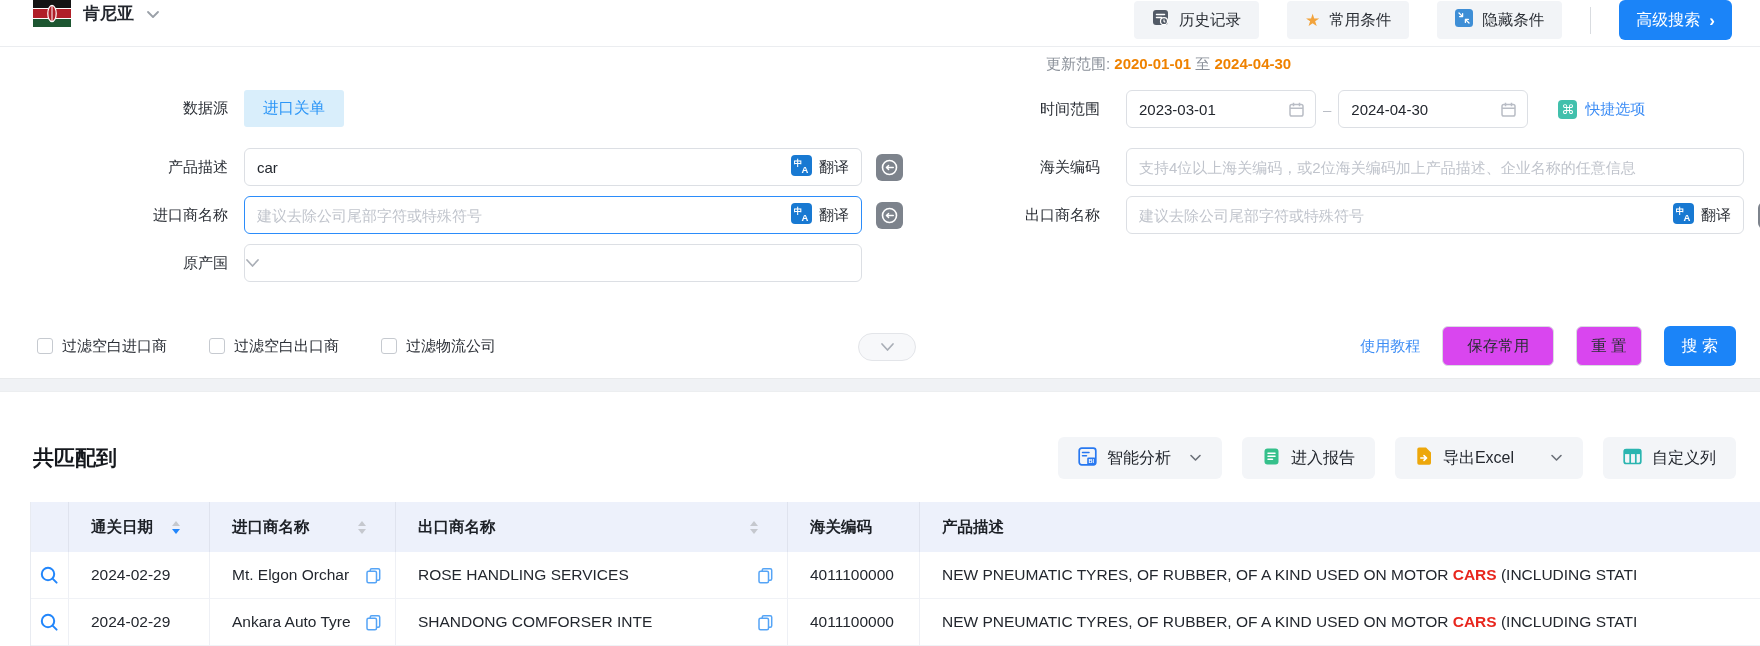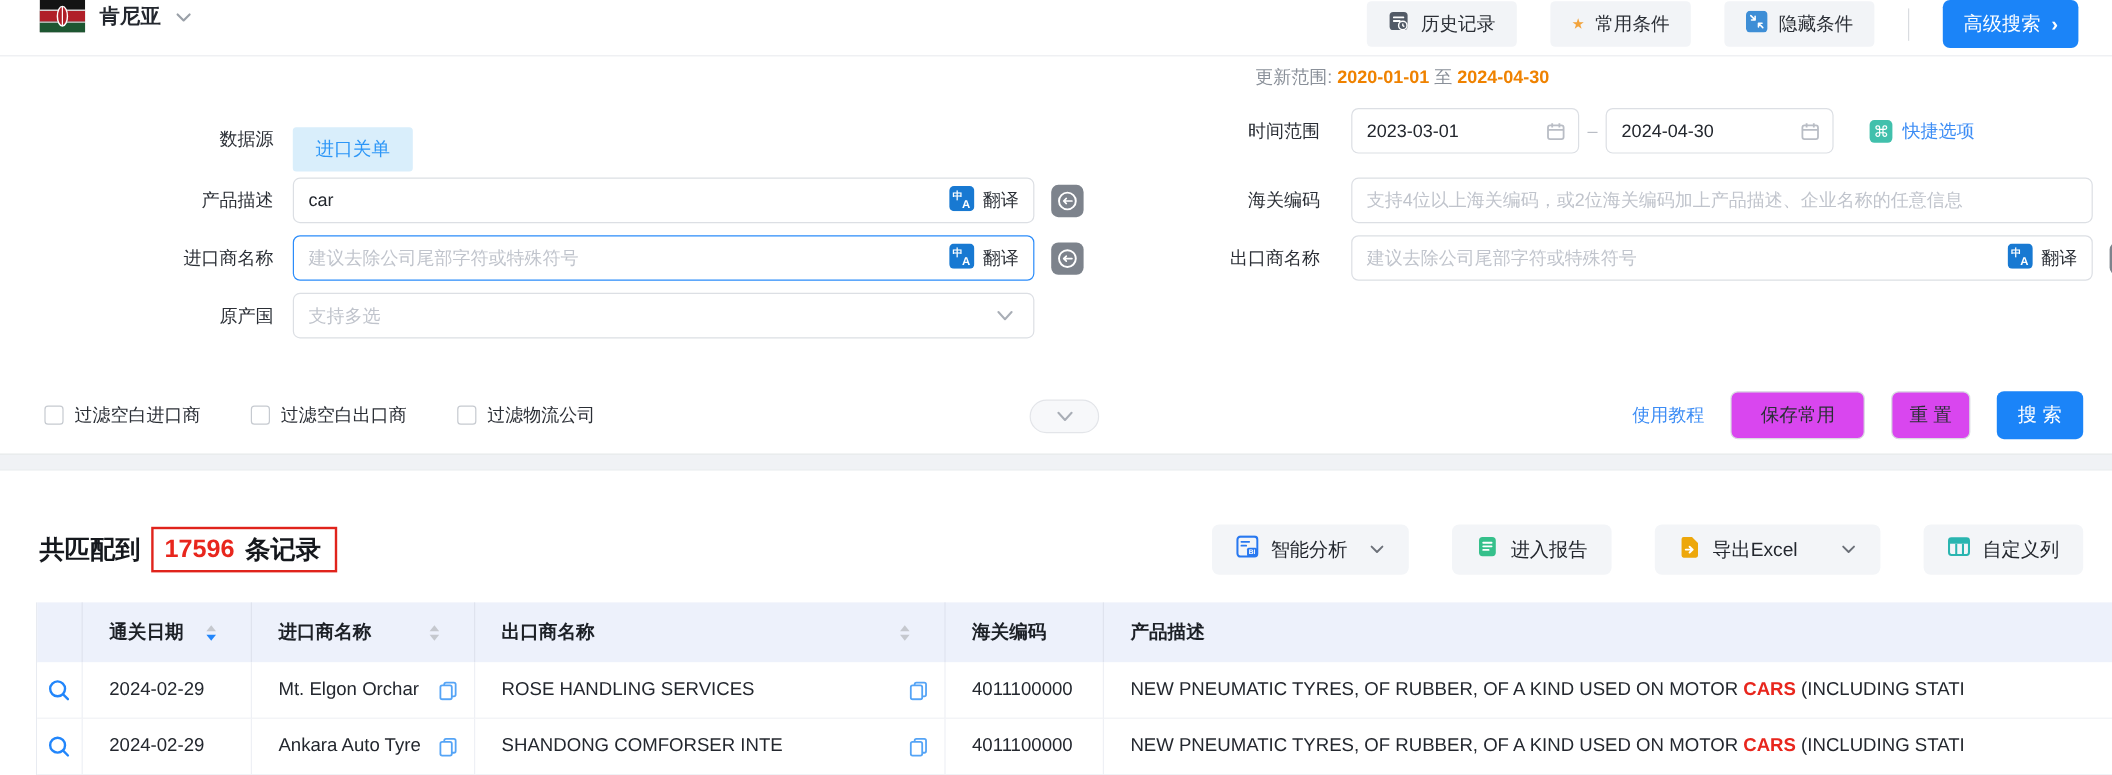--- a/index.html
+++ b/index.html
@@ -3,33 +3,33 @@
 <meta charset="utf-8">
 <style>
   html,body{margin:0;padding:0;background:#fff;font-family:"Liberation Sans","DejaVu Sans",sans-serif;color:#23272e;}
   .page{position:relative;width:1760px;height:646px;overflow:hidden;background:#fff;}
 
   
   .topbar{height:47px;box-sizing:border-box;border-bottom:1px solid #ebedf0;display:flex;align-items:flex-start;justify-content:space-between;padding:0 28px 0 33px;}
   .country{display:flex;align-items:center;gap:12px;font-size:17px;font-weight:700;color:#23272e;cursor:pointer;}
   .flag{display:inline-flex;line-height:0;}
   .topbar-right{display:flex;align-items:center;gap:28px;}
-  .tbtn{display:inline-flex;align-items:center;gap:9px;height:38px;padding:0 18px;background:#f2f4f7;border:none;border-radius:4px;font-size:15.5px;color:#2b2f36;font-family:Liberation Mono, monospace;cursor:pointer;white-space:nowrap;}
+  .tbtn{display:inline-flex;align-items:center;gap:9px;height:38px;padding:0 18px;background:#f2f4f7;border:none;border-radius:4px;font-size:15.5px;color:#2b2f36;font-family:Liberation Sans, sans-serif;cursor:pointer;white-space:nowrap;}
   .star{color:#f2a33c;font-size:17px;line-height:1;}
   .vdiv{width:1px;height:27px;background:#d9dce0;}
   .btn-primary{display:inline-flex;align-items:center;gap:9px;height:40px;padding:0 17px;background:#1b84f8;color:#fff;border:none;border-radius:6px;font-size:16px;font-family:inherit;cursor:pointer;white-space:nowrap;}
   .chev-right{font-size:17px;line-height:1;font-weight:700;}
 
   
   .form-area{position:relative;height:331px;}
   .frow{position:absolute;display:flex;align-items:center;padding-left:20px;}
   .flabel{font-size:15px;color:#2b2f36;text-align:right;white-space:nowrap;flex:none;}
   .lbl-l{width:208px;margin-right:16px;}
   .lbl-r{width:160px;margin-right:26px;}
-  .tag{background:#d9eefb;color:#2c96f7;font-size:15.5px;padding:8px 19px;border-radius:3px;cursor:pointer;white-space:nowrap;margin-top:16px;}
+  .tag{background:#d9eefb;color:#2c96f7;font-size:15.5px;padding:8px 19px;border-radius:3px;cursor:pointer;white-space:nowrap;}
   .update-range{position:absolute;left:1046px;top:8px;font-size:15px;color:#8a9099;white-space:nowrap;}
   .update-range b{color:#ef8200;font-weight:700;}
   .inputbox{position:relative;display:flex;align-items:center;height:38px;border:1px solid #dcdfe4;border-radius:6px;box-sizing:border-box;background:#fff;}
   .inputbox.focus{border-color:#2b8cfa;}
   .inputbox input{border:none;outline:none;flex:1;min-width:0;font-size:15px;font-family:inherit;color:#23272e;padding:0 12px;background:transparent;}
   .inputbox input::placeholder{color:#c0c4cc;}
   .w-main{width:618px;}
   .trans{display:inline-flex;align-items:center;gap:7px;font-size:15px;color:#2b2f36;padding-right:12px;cursor:pointer;flex:none;}
   .gicon{width:27px;height:27px;border-radius:6px;background:#7d838c;display:inline-flex;align-items:center;justify-content:center;margin-left:14px;cursor:pointer;flex:none;}
   .dinput{width:190px;}
@@ -51,21 +51,21 @@
   .btn-reset{padding:0 14px;}
   .btn-search{height:40px;padding:0 18px;font-size:16px;}
 
   .band{height:12px;background:#f0f2f5;border-top:1px solid #e8eaec;border-bottom:1px solid #eceef0;}
 
   
   .results-bar{height:110px;box-sizing:border-box;display:flex;align-items:center;justify-content:space-between;padding:30px 24px 8px 33px;}
   .match{display:flex;align-items:center;font-size:21px;font-weight:700;color:#15181d;white-space:nowrap;}
   .red-box{display:inline-flex;align-items:center;gap:9px;border:2px solid #e0231c;padding:3px 12px 3px 9px;margin-left:9px;}
   .count{color:#e8261d;}
-  .actions{display:flex;align-items:center;gap:36px;}
+  .actions{display:flex;align-items:center;gap:20px;}
   .abtn{display:inline-flex;align-items:center;gap:10px;height:42px;padding:0 20px;background:#f3f5f8;border:none;border-radius:6px;font-size:16px;color:#23272e;font-family:inherit;cursor:pointer;white-space:nowrap;}
   .abtn .chev-dn{margin-left:8px;display:inline-flex;}
   .abtn .chev-far{margin-left:26px;}
 
   
   .tbl{margin-left:30px;border-left:1px solid #e8ebf1;}
   .trow{display:grid;grid-template-columns:38px 141px 186px 392px 132px auto;}
   .thead{background:#edf1fb;height:50px;}
   .th{display:flex;align-items:center;justify-content:space-between;padding:0 29px 0 22px;font-size:15.5px;font-weight:700;color:#1c2026;border-right:1px solid #dfe3ee;overflow:hidden;white-space:nowrap;}
   .th.first{padding:0;}
@@ -254,21 +254,20 @@
         <svg width="17" height="17">
             <circle cx="8.5" cy="8.5" r="7" fill="none" stroke="#fff" stroke-width="1.6"></circle>
             <path d="M12.3 8.5H5.6M7.6 6.4L5.4 8.5l2.2 2.1" stroke="#fff" stroke-width="1.4" fill="none" stroke-linecap="round" stroke-linejoin="round"></path>
           </svg>
       </span>
     </div>
 
     <div class="frow" style="left:0;top:197px;">
       <span class="flabel lbl-l">原产国</span>
       <div class="inputbox w-main">
-        <input readonly="" placeholder="支持多选" style="">
         <span class="sel-chev">
           <svg width="15" height="10">
               <polyline points="2,2 7.5,8 13,2" fill="none" stroke="#a9aeb6" stroke-width="1.7" stroke-linecap="round" stroke-linejoin="round"></polyline>
             </svg>
         </span>
       </div>
     </div>
 
     <div class="cbrow">
       <span class="cbg">
@@ -295,24 +294,20 @@
         <button class="btn-primary btn-search">搜 索</button>
       </div>
     </div>
   </section>
 
   <div class="band"></div>
 
   <section class="results-bar">
     <div class="match">
       <span>共匹配到</span>
-      <span class="red-box">
-        <span class="count">17596</span>
-        <span>条记录</span>
-      </span>
     </div>
     <div class="actions">
       <button class="abtn">
         <span>
           <svg width="19" height="19">
               <rect x="1.2" y="1.2" width="16.6" height="16.6" rx="2.5" fill="none" stroke="#2878f0" stroke-width="1.7"></rect>
               <path d="M4.5 5.5h6.5M4.5 8.7h4" stroke="#2878f0" stroke-width="1.5" stroke-linecap="round"></path>
               <rect x="9.2" y="10.4" width="8.3" height="7.3" rx="1.3" fill="#2878f0"></rect>
               <text x="13.3" y="16" font-size="5.5" fill="#fff" text-anchor="middle" font-weight="bold">BI</text>
             </svg>

